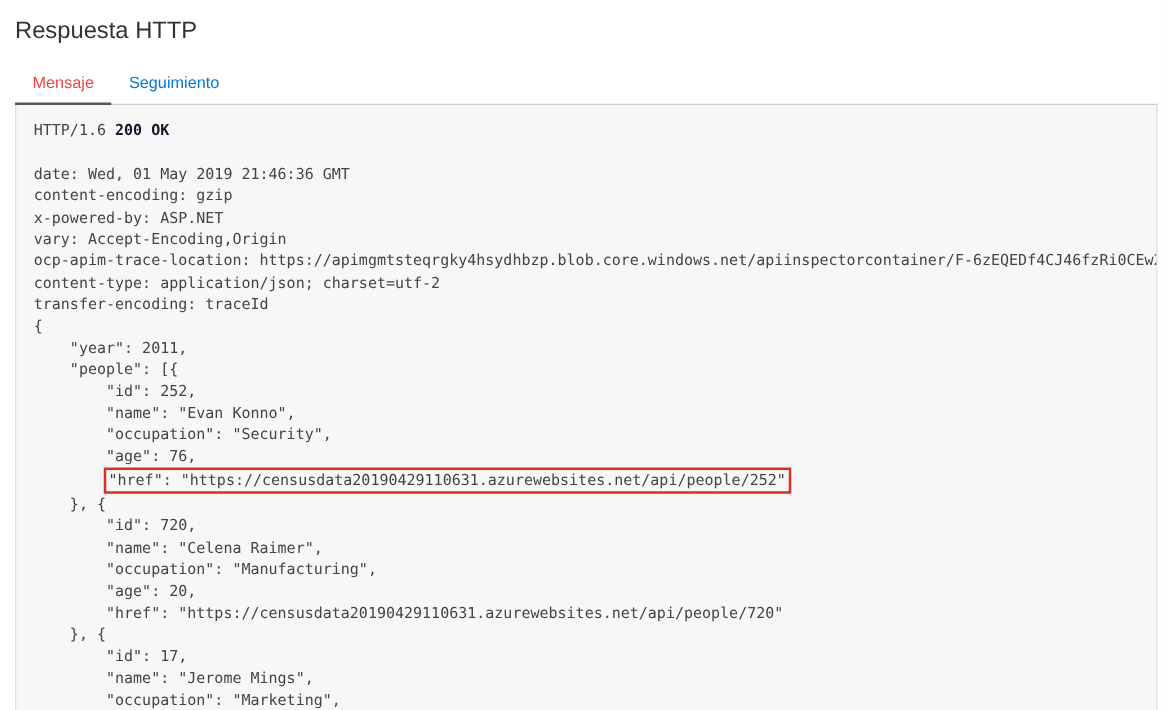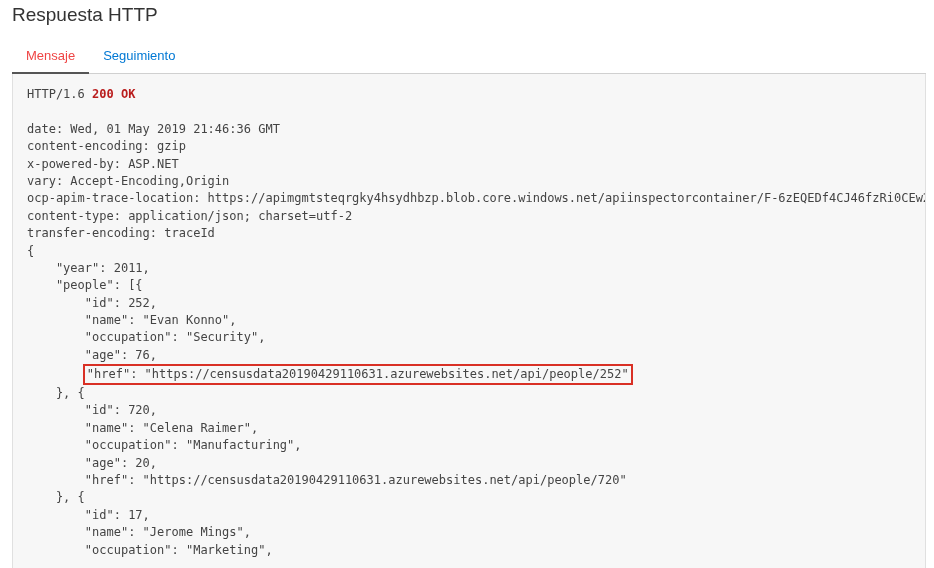--- a/index.html
+++ b/index.html
@@ -13,21 +13,21 @@
   overflow: hidden;
 }
 .container {
   padding: 4px 8px 0 12px;
 }
 .section-title {
   font-size: 19px;
   font-weight: 400;
   color: #333;
   margin-bottom: 14px;
-  margin-top: 0;
+  margin-top: 10px;
 }
 .tabs {
   display: flex;
   border-bottom: 1px solid #d0d0d0;
   margin-bottom: 0;
 }
 .tab {
   padding: 8px 14px 9px 14px;
   font-size: 13px;
   cursor: pointer;
@@ -49,21 +49,21 @@
   padding: 12px 14px 12px 14px;
   font-family: Consolas, Menlo, Monaco, monospace;
   font-size: 12px;
   line-height: 1.45;
   color: #444;
   white-space: pre;
   overflow: hidden;
   height: 496px;
 }
 .status-ok {
-  color: #b91c1c;
+  color: #0f172a;
   font-weight: bold;
   text-align: right;
 }
 .highlight-box {
   display: inline-block;
   border: 2px solid #d93025;
   padding: 0 2px;
   margin-left: -2px;
   line-height: 1.4;
 }

